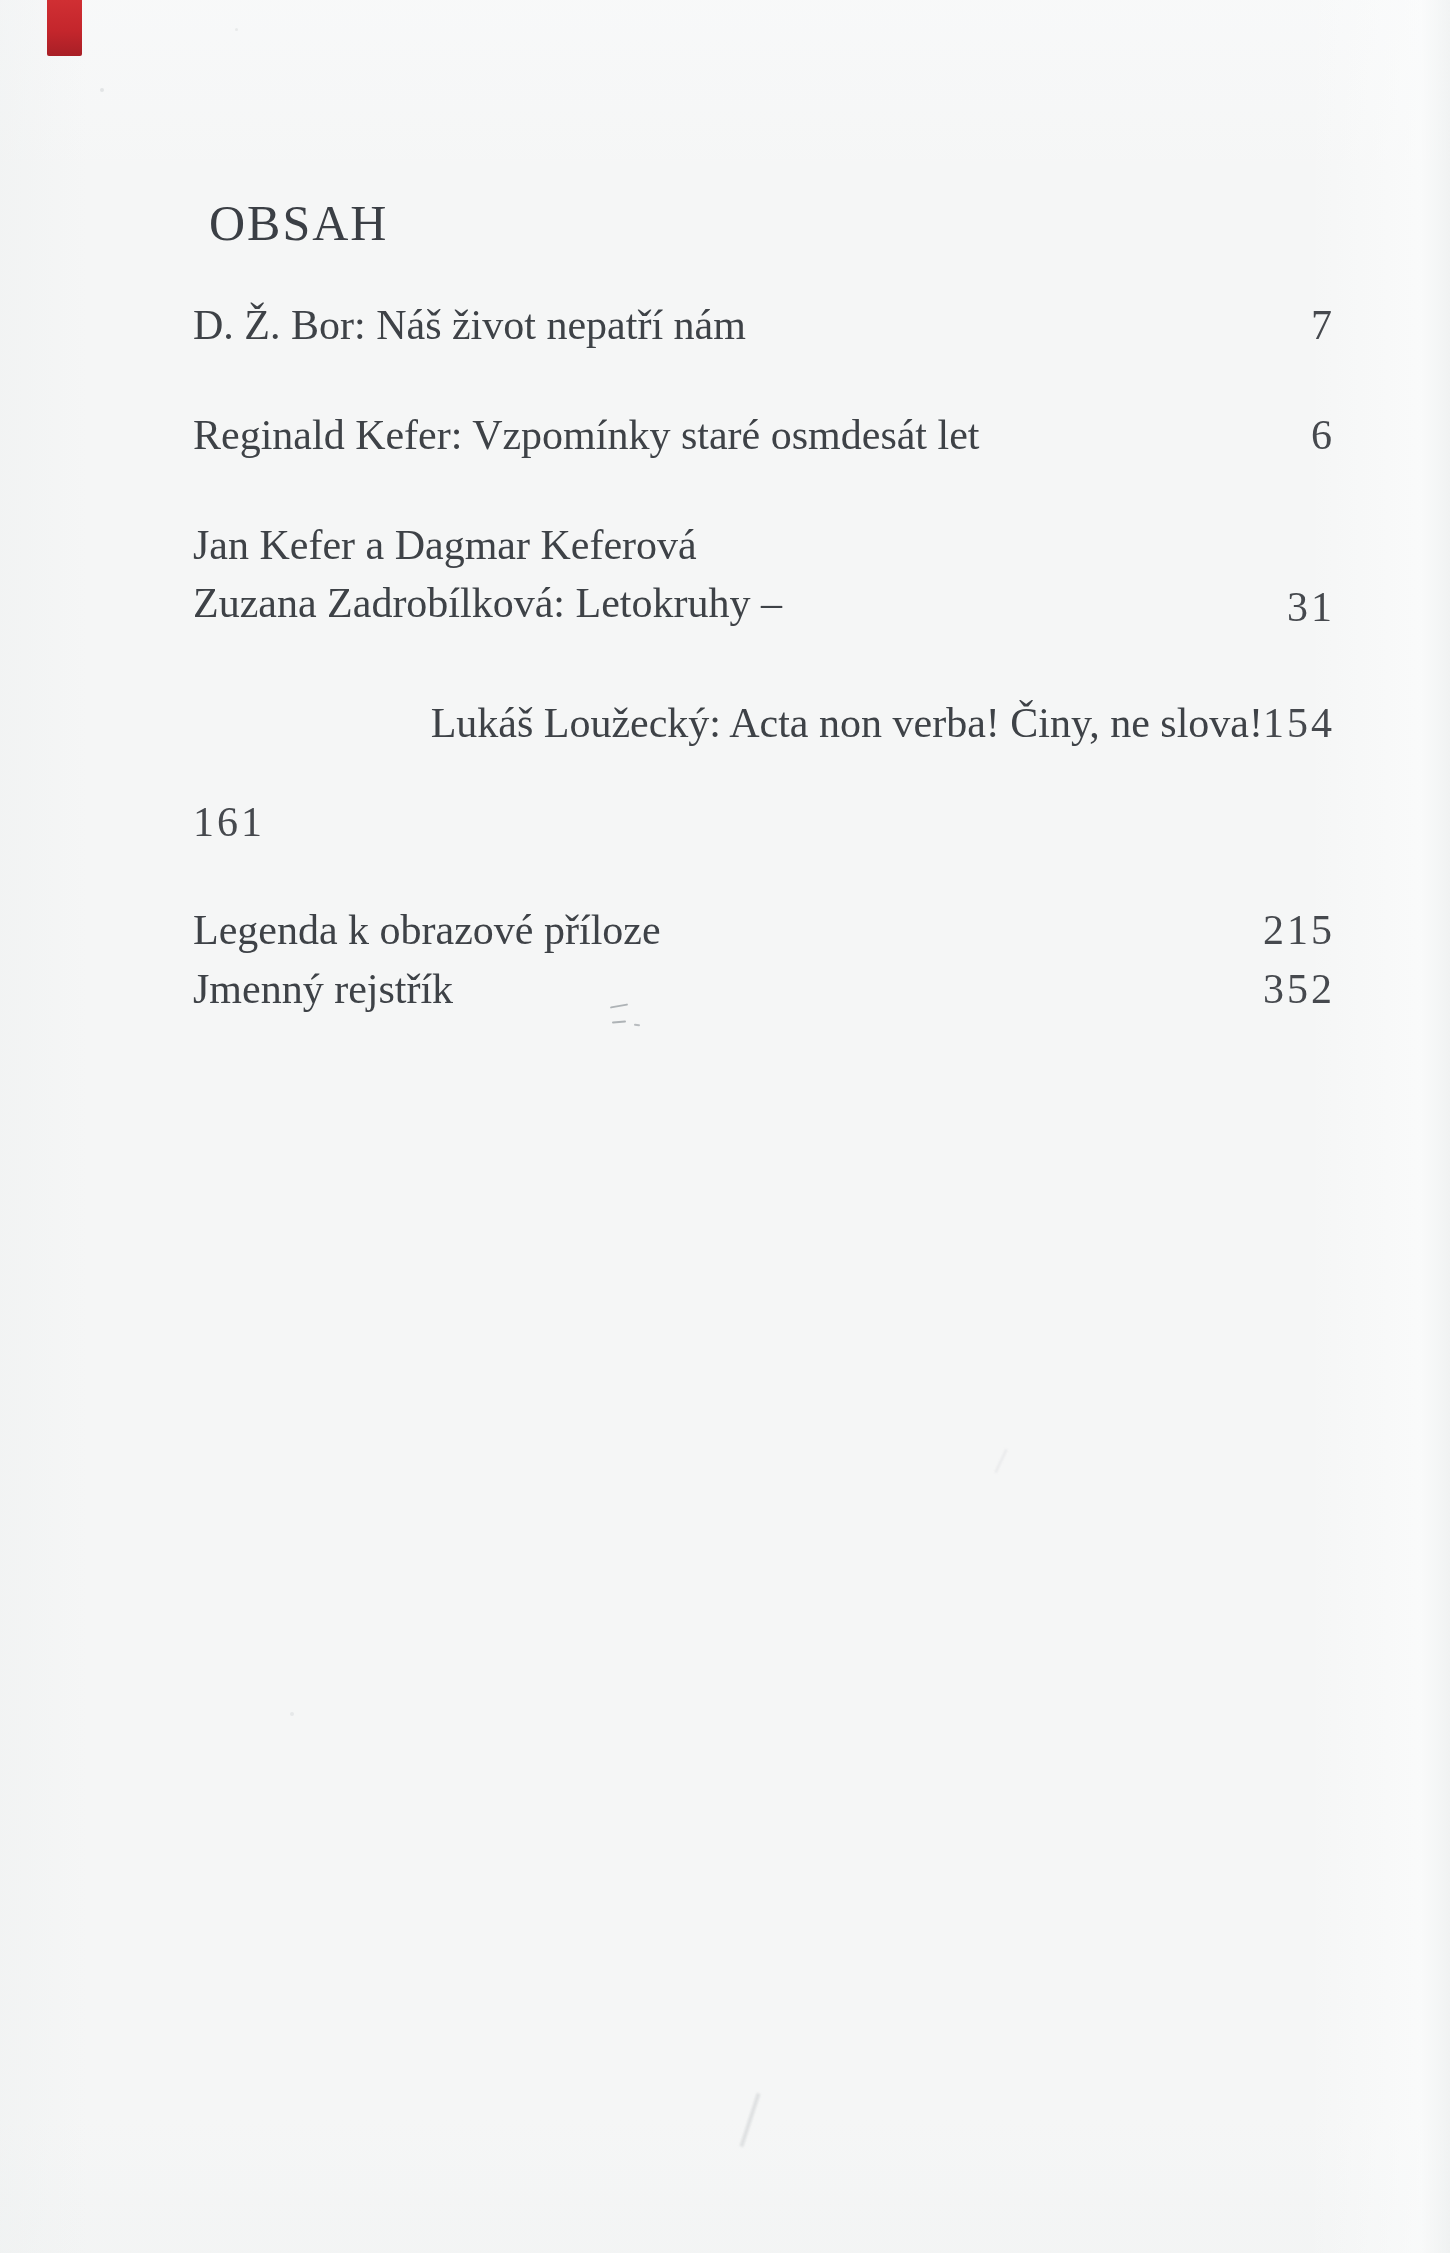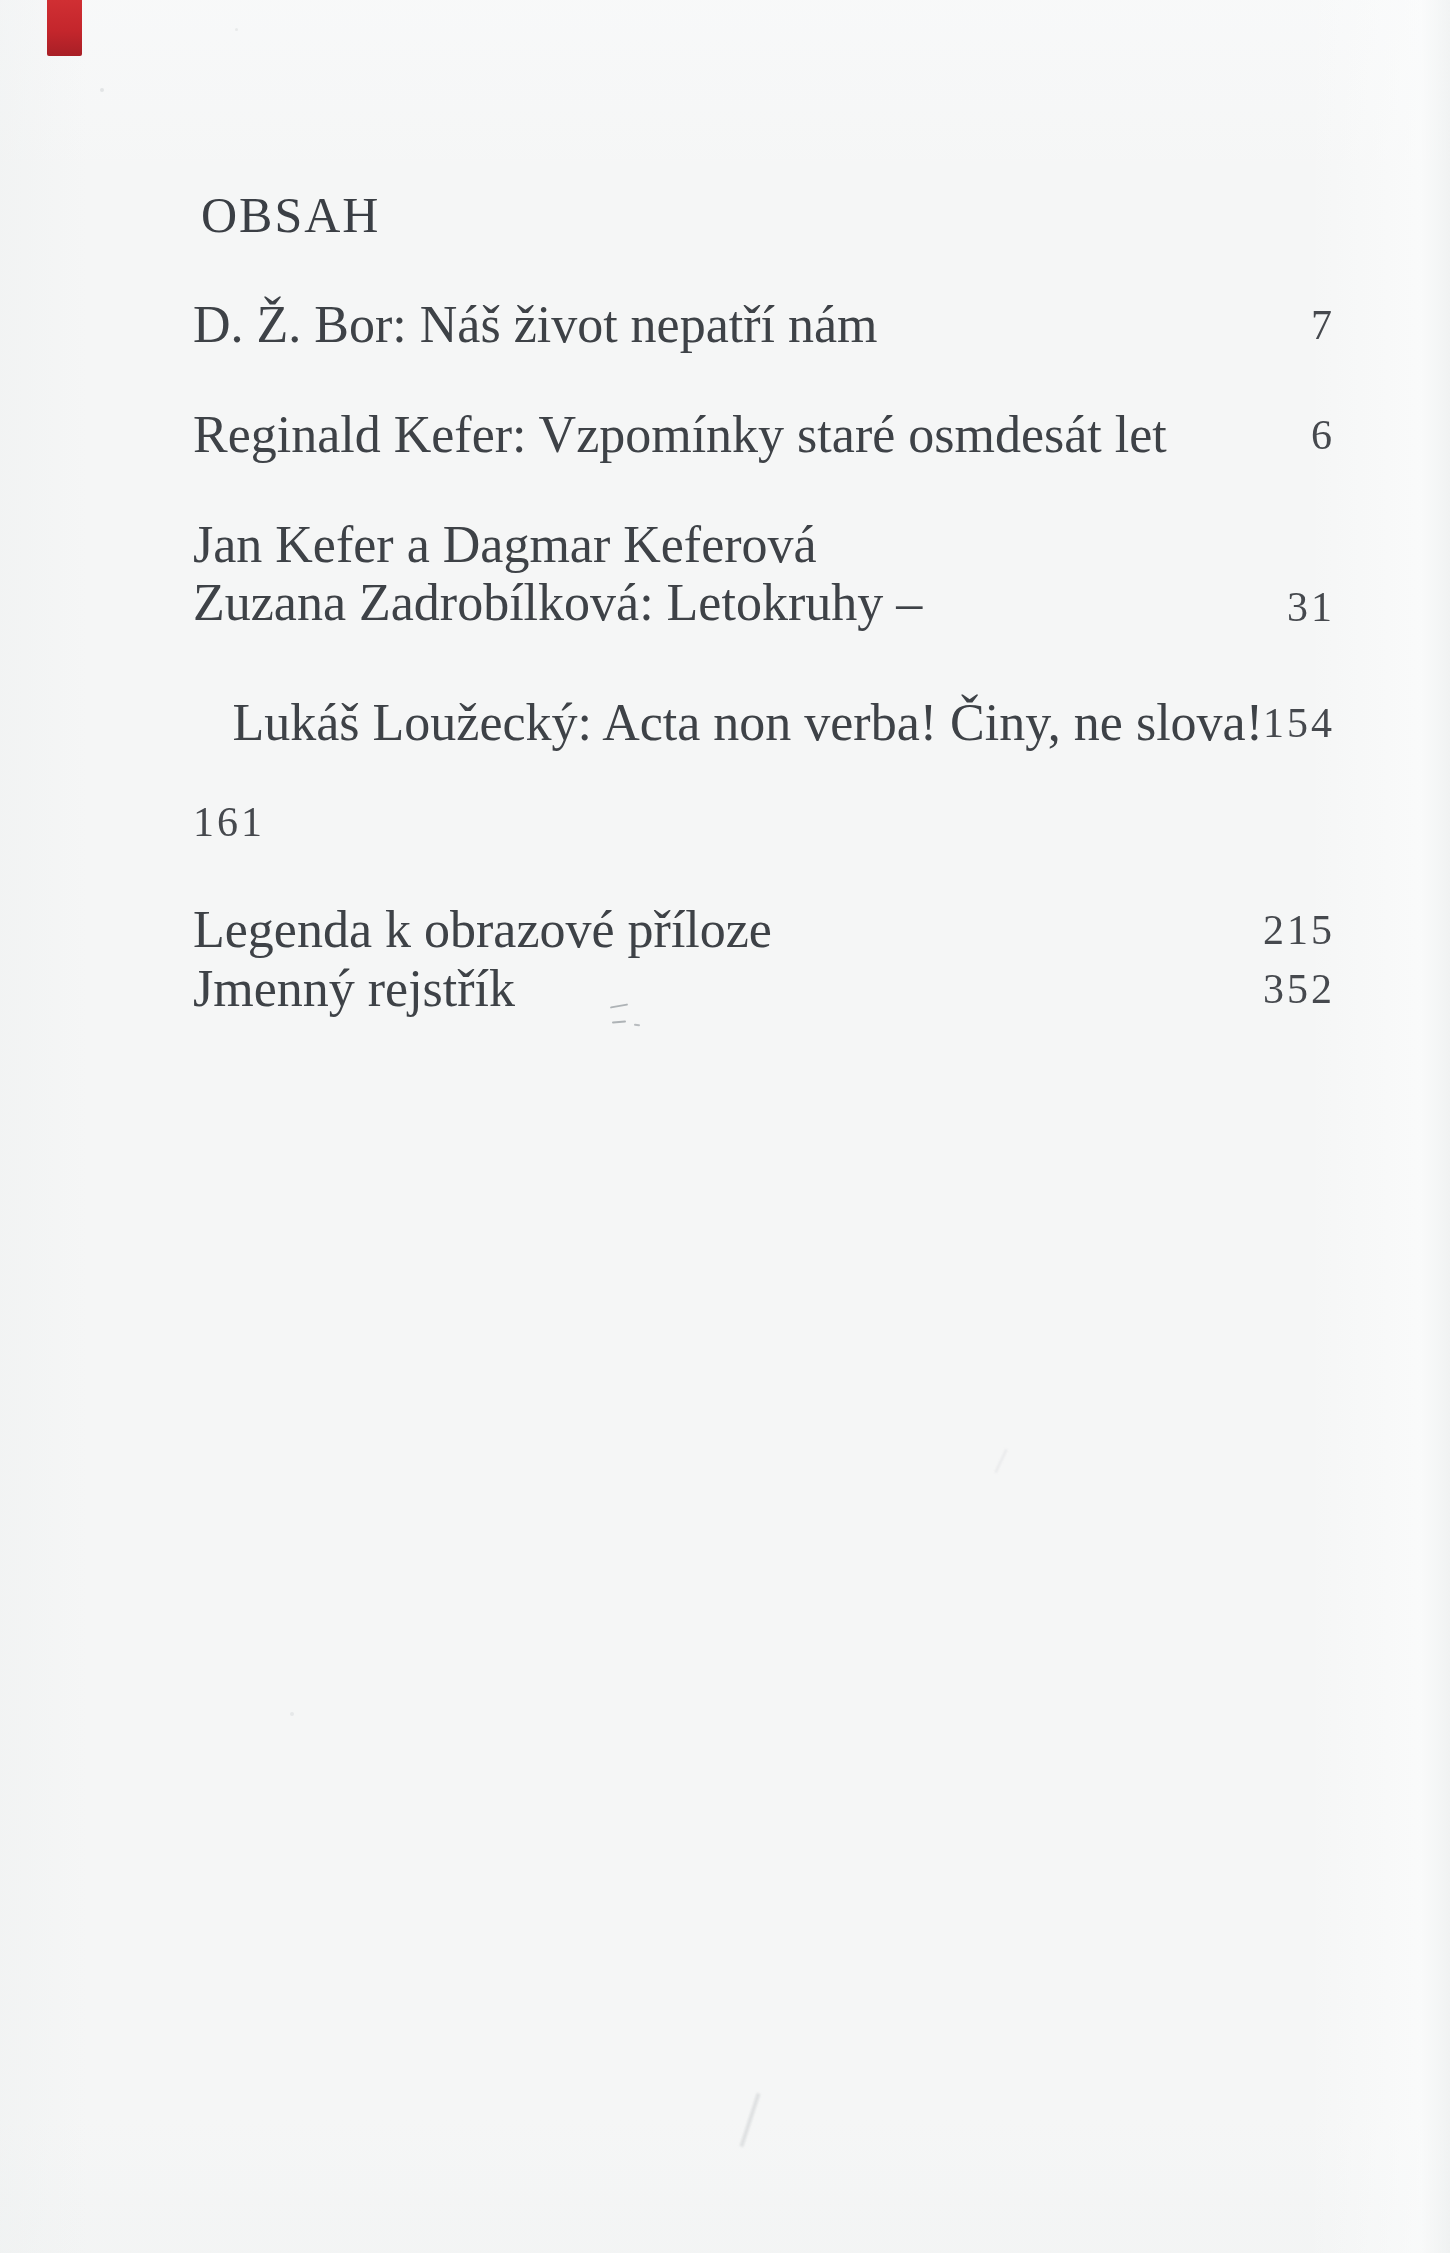--- a/index.html
+++ b/index.html
@@ -41,21 +41,21 @@
 
   .toc-row {
     position: absolute;
     left: 193px;
     width: 1142px;
     display: flex;
     justify-content: space-between;
     align-items: flex-end;
   }
   .toc-label {
-    font-size: 52px;
+    font-size: 42px;
     line-height: 50px;
     color: #3e4247;
     white-space: pre;
   }
   .toc-label.two-line {
     line-height: 58px;
   }
   .toc-label .toc-line { display: block; }
   .toc-page-num {
     font-size: 42px;
@@ -99,21 +99,21 @@
   .smudge.m1 { left: 748px; top: 2092px; width: 4px; height: 56px; transform: rotate(18deg); }
   .smudge.m2 { left: 1000px; top: 1448px; width: 2px; height: 26px; transform: rotate(25deg); background:#e6e8e9; }
 </style>
 </head>
 <body>
 
 <div class="page">
 
   <div class="red-mark"></div>
 
-  <h1 class="page-title" style="margin:8px;font-weight:400;">OBSAH</h1>
+  <h1 class="page-title" style="margin:16px;font-weight:400;">OBSAH</h1>
 
   <div class="toc-row row-1">
     <span class="toc-label">D. Ž. Bor: Náš život nepatří nám</span>
     <span class="toc-page-num">7</span>
   </div>
 
   <div class="toc-row row-2">
     <span class="toc-label">Reginald Kefer: Vzpomínky staré osmdesát let</span>
     <span class="toc-page-num">6</span>
   </div>

